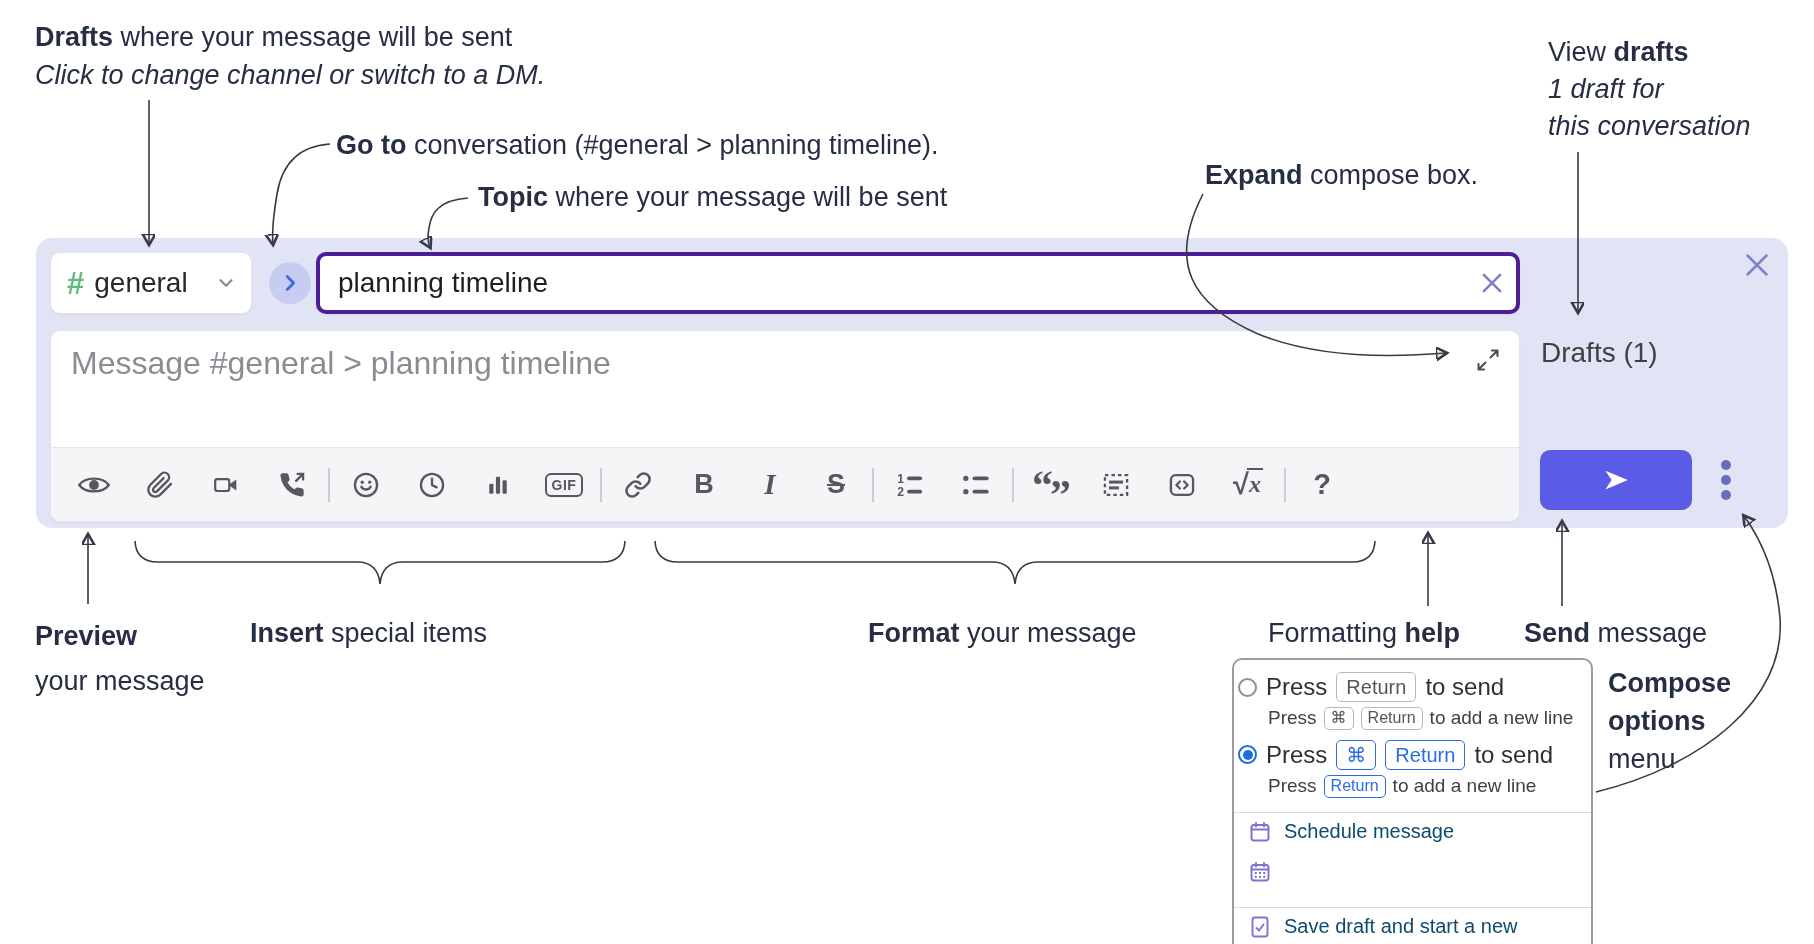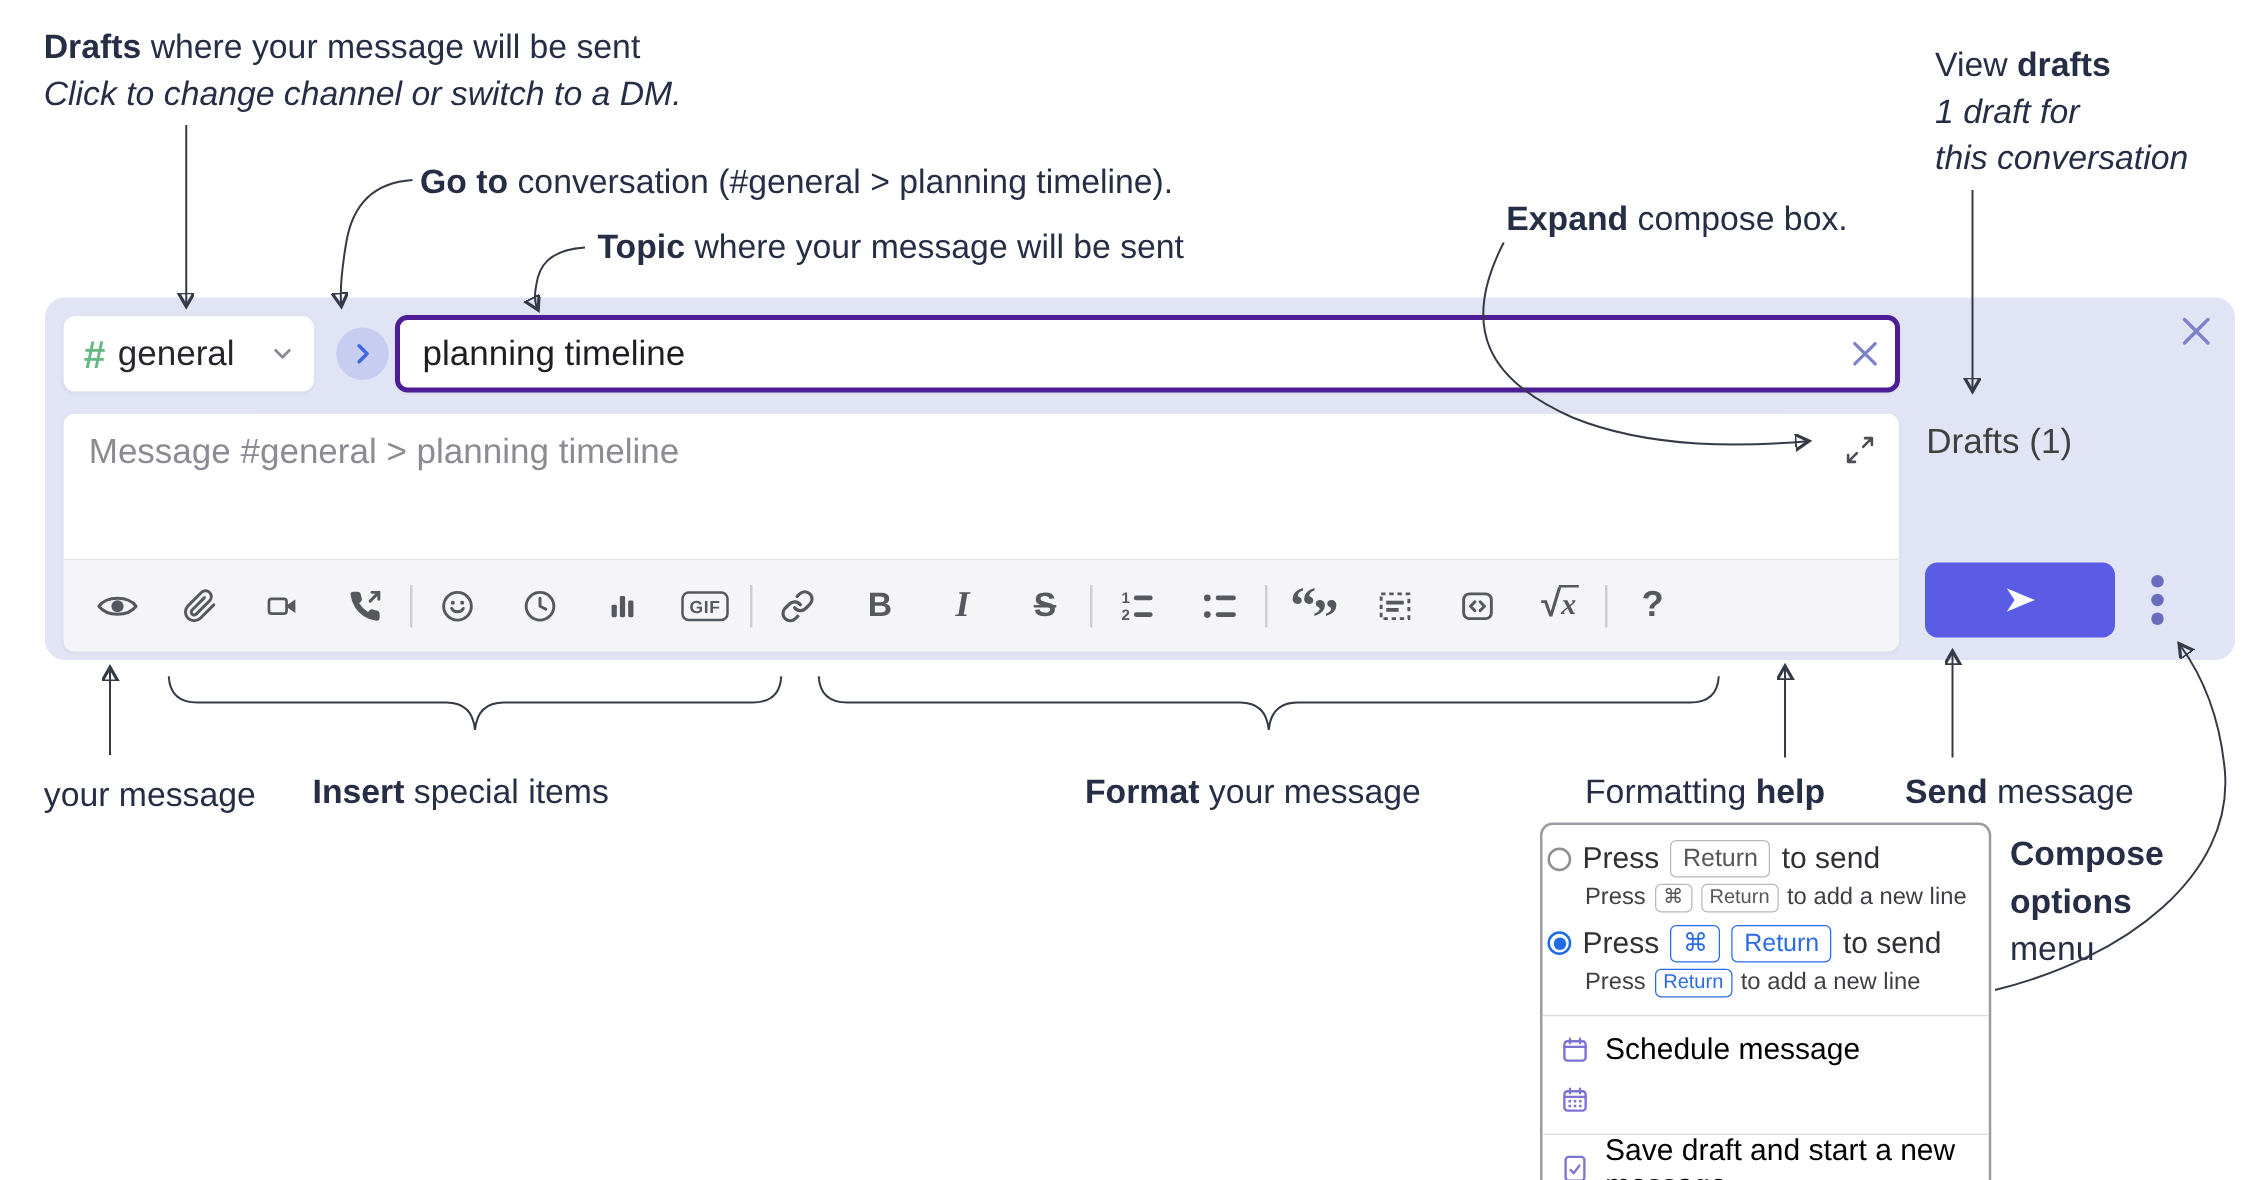--- a/index.html
+++ b/index.html
@@ -23,21 +23,21 @@
   .goto-btn{position:absolute;left:233px;top:24px;width:42px;height:42px;border-radius:50%;
             background:#c7ccf1;display:flex;align-items:center;justify-content:center;}
   .topic-wrap{position:absolute;left:280px;top:14px;width:1204px;height:62px;}
   .topic-input{width:100%;height:100%;border:4px solid #4c1d95;border-radius:10px;box-sizing:border-box;
                font-family:inherit;font-size:28px;color:#1d1d24;padding:0 60px 0 18px;outline:none;
                box-shadow:0 1px 2px rgba(40,40,80,0.05);}
   .topic-clear{position:absolute;right:12px;top:15px;width:32px;height:32px;display:flex;
                align-items:center;justify-content:center;cursor:pointer;background:none;border:none;padding:0;}
   .message-box{position:absolute;left:14px;top:92px;width:1470px;height:192px;overflow:hidden;}
   .msg-textarea{position:absolute;left:0;top:0;width:100%;height:118px;border:none;resize:none;
-                background:transparent;font-family:inherit;font-size:28px;color:#1d1d24;
+                background:transparent;font-family:inherit;font-size:32px;color:#1d1d24;
                 padding:14px 56px 0 20px;box-sizing:border-box;outline:none;}
   .msg-textarea::placeholder{color:#8b8b93;}
   .expand-btn{position:absolute;right:14px;top:12px;width:34px;height:34px;display:flex;align-items:center;
               justify-content:center;background:none;border:none;padding:0;cursor:pointer;}
   .msg-toolbar{position:absolute;left:0;right:0;bottom:0;height:73px;background:#f5f5f7;
                border-top:1px solid #e6e6ea;display:flex;align-items:center;padding:0 10px;}
   .tb{width:66px;height:46px;display:flex;align-items:center;justify-content:center;background:none;
       border:none;padding:0;cursor:pointer;color:#55585e;}
   .tb svg{display:block;}
   .sep{width:2px;height:34px;background:#cdcdd5;margin:0 3px;flex-shrink:0;}
@@ -67,21 +67,21 @@
   .opt-main{display:flex;align-items:center;gap:9px;font-size:24px;color:#2f2f36;}
   .opt-sub{display:flex;align-items:center;gap:7px;font-size:19px;color:#3e3e45;margin:5px 0 10px 30px;}
   .key{display:inline-block;border:1.5px solid #b7b7be;border-radius:5px;background:#fff;line-height:1.3;color:#55555c;}
   .opt-main .key{font-size:20px;padding:1px 9px;}
   .opt-sub .key{font-size:16px;padding:0 6px;}
   .key.blue{border-color:#2b6ce6;color:#2b6ce6;}
   .radio{width:19px;height:19px;border:2px solid #8f8f96;border-radius:50%;background:#fff;flex-shrink:0;box-sizing:border-box;}
   .radio.sel{border-color:#1f6be6;position:relative;}
   .radio.sel::after{content:"";position:absolute;left:2.5px;top:2.5px;width:10px;height:10px;border-radius:50%;background:#1f6be6;}
   .menu-sec{border-top:1px solid #dadae0;padding:7px 14px;}
-  .menu-item{display:flex;align-items:center;gap:12px;font-size:24px;color:#000000;height:40px;cursor:pointer;}
+  .menu-item{display:flex;gap:12px;font-size:20px;color:#0c4a6e;height:40px;cursor:pointer;}
   .menu-item svg{flex-shrink:0;}
 </style>
 </head>
 <body>
 
 <div class="canvas">
 
   <svg class="overlay">
     <defs>
       <marker id="arr" markerWidth="9" markerHeight="9" refX="6.2" refY="4" orient="auto">
@@ -114,20 +114,21 @@
   <div class="ann" style="left:1205px;top:156px;">
     <span class="b">Expand</span><span> compose box.</span>
   </div>
   <div class="ann" style="left:1548px;top:34px;line-height:37px;">
     <div><span>View </span><span class="b">drafts</span></div>
     <div class="it">1 draft for</div>
     <div class="it">this conversation</div>
   </div>
 
   <div class="ann" style="left:35px;top:614px;line-height:45px;">
+    <div class="b">Preview</div>
     <div>your message</div>
   </div>
   <div class="ann" style="left:250px;top:614px;">
     <span class="b">Insert</span><span> special items</span>
   </div>
   <div class="ann" style="left:868px;top:614px;">
     <span class="b">Format</span><span> your message</span>
   </div>
   <div class="ann" style="left:1268px;top:614px;">
     <span>Formatting </span><span class="b">help</span>

